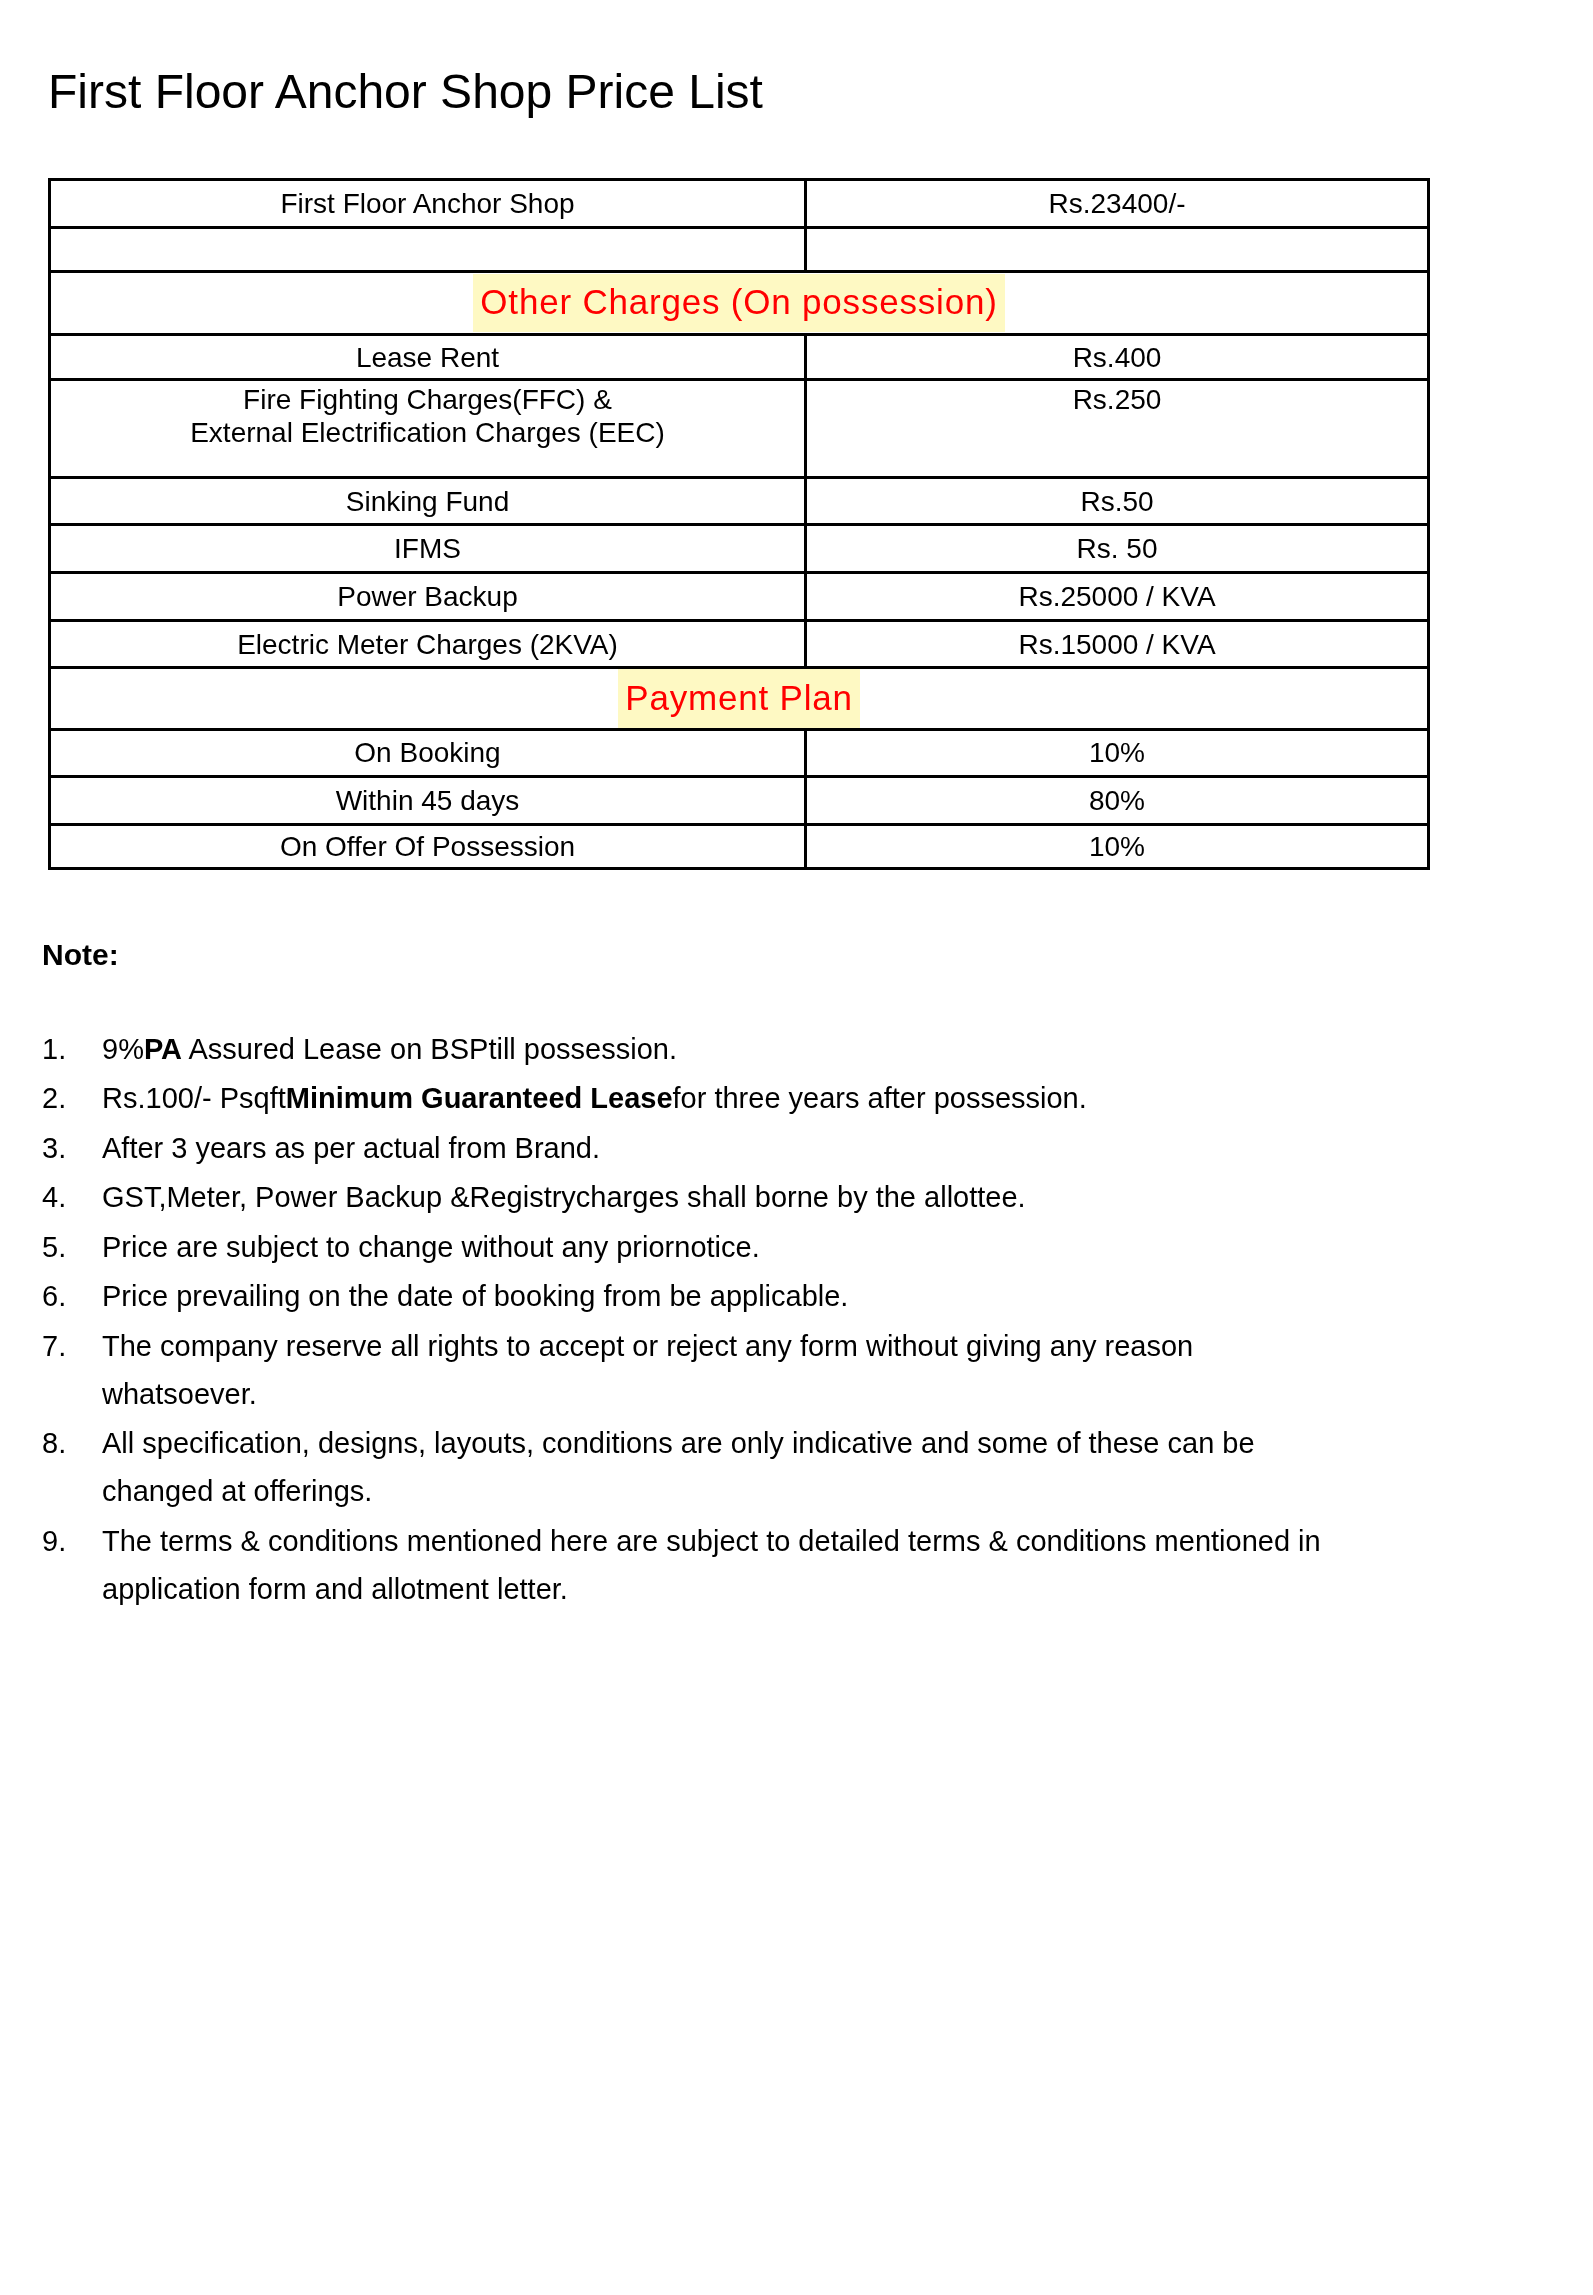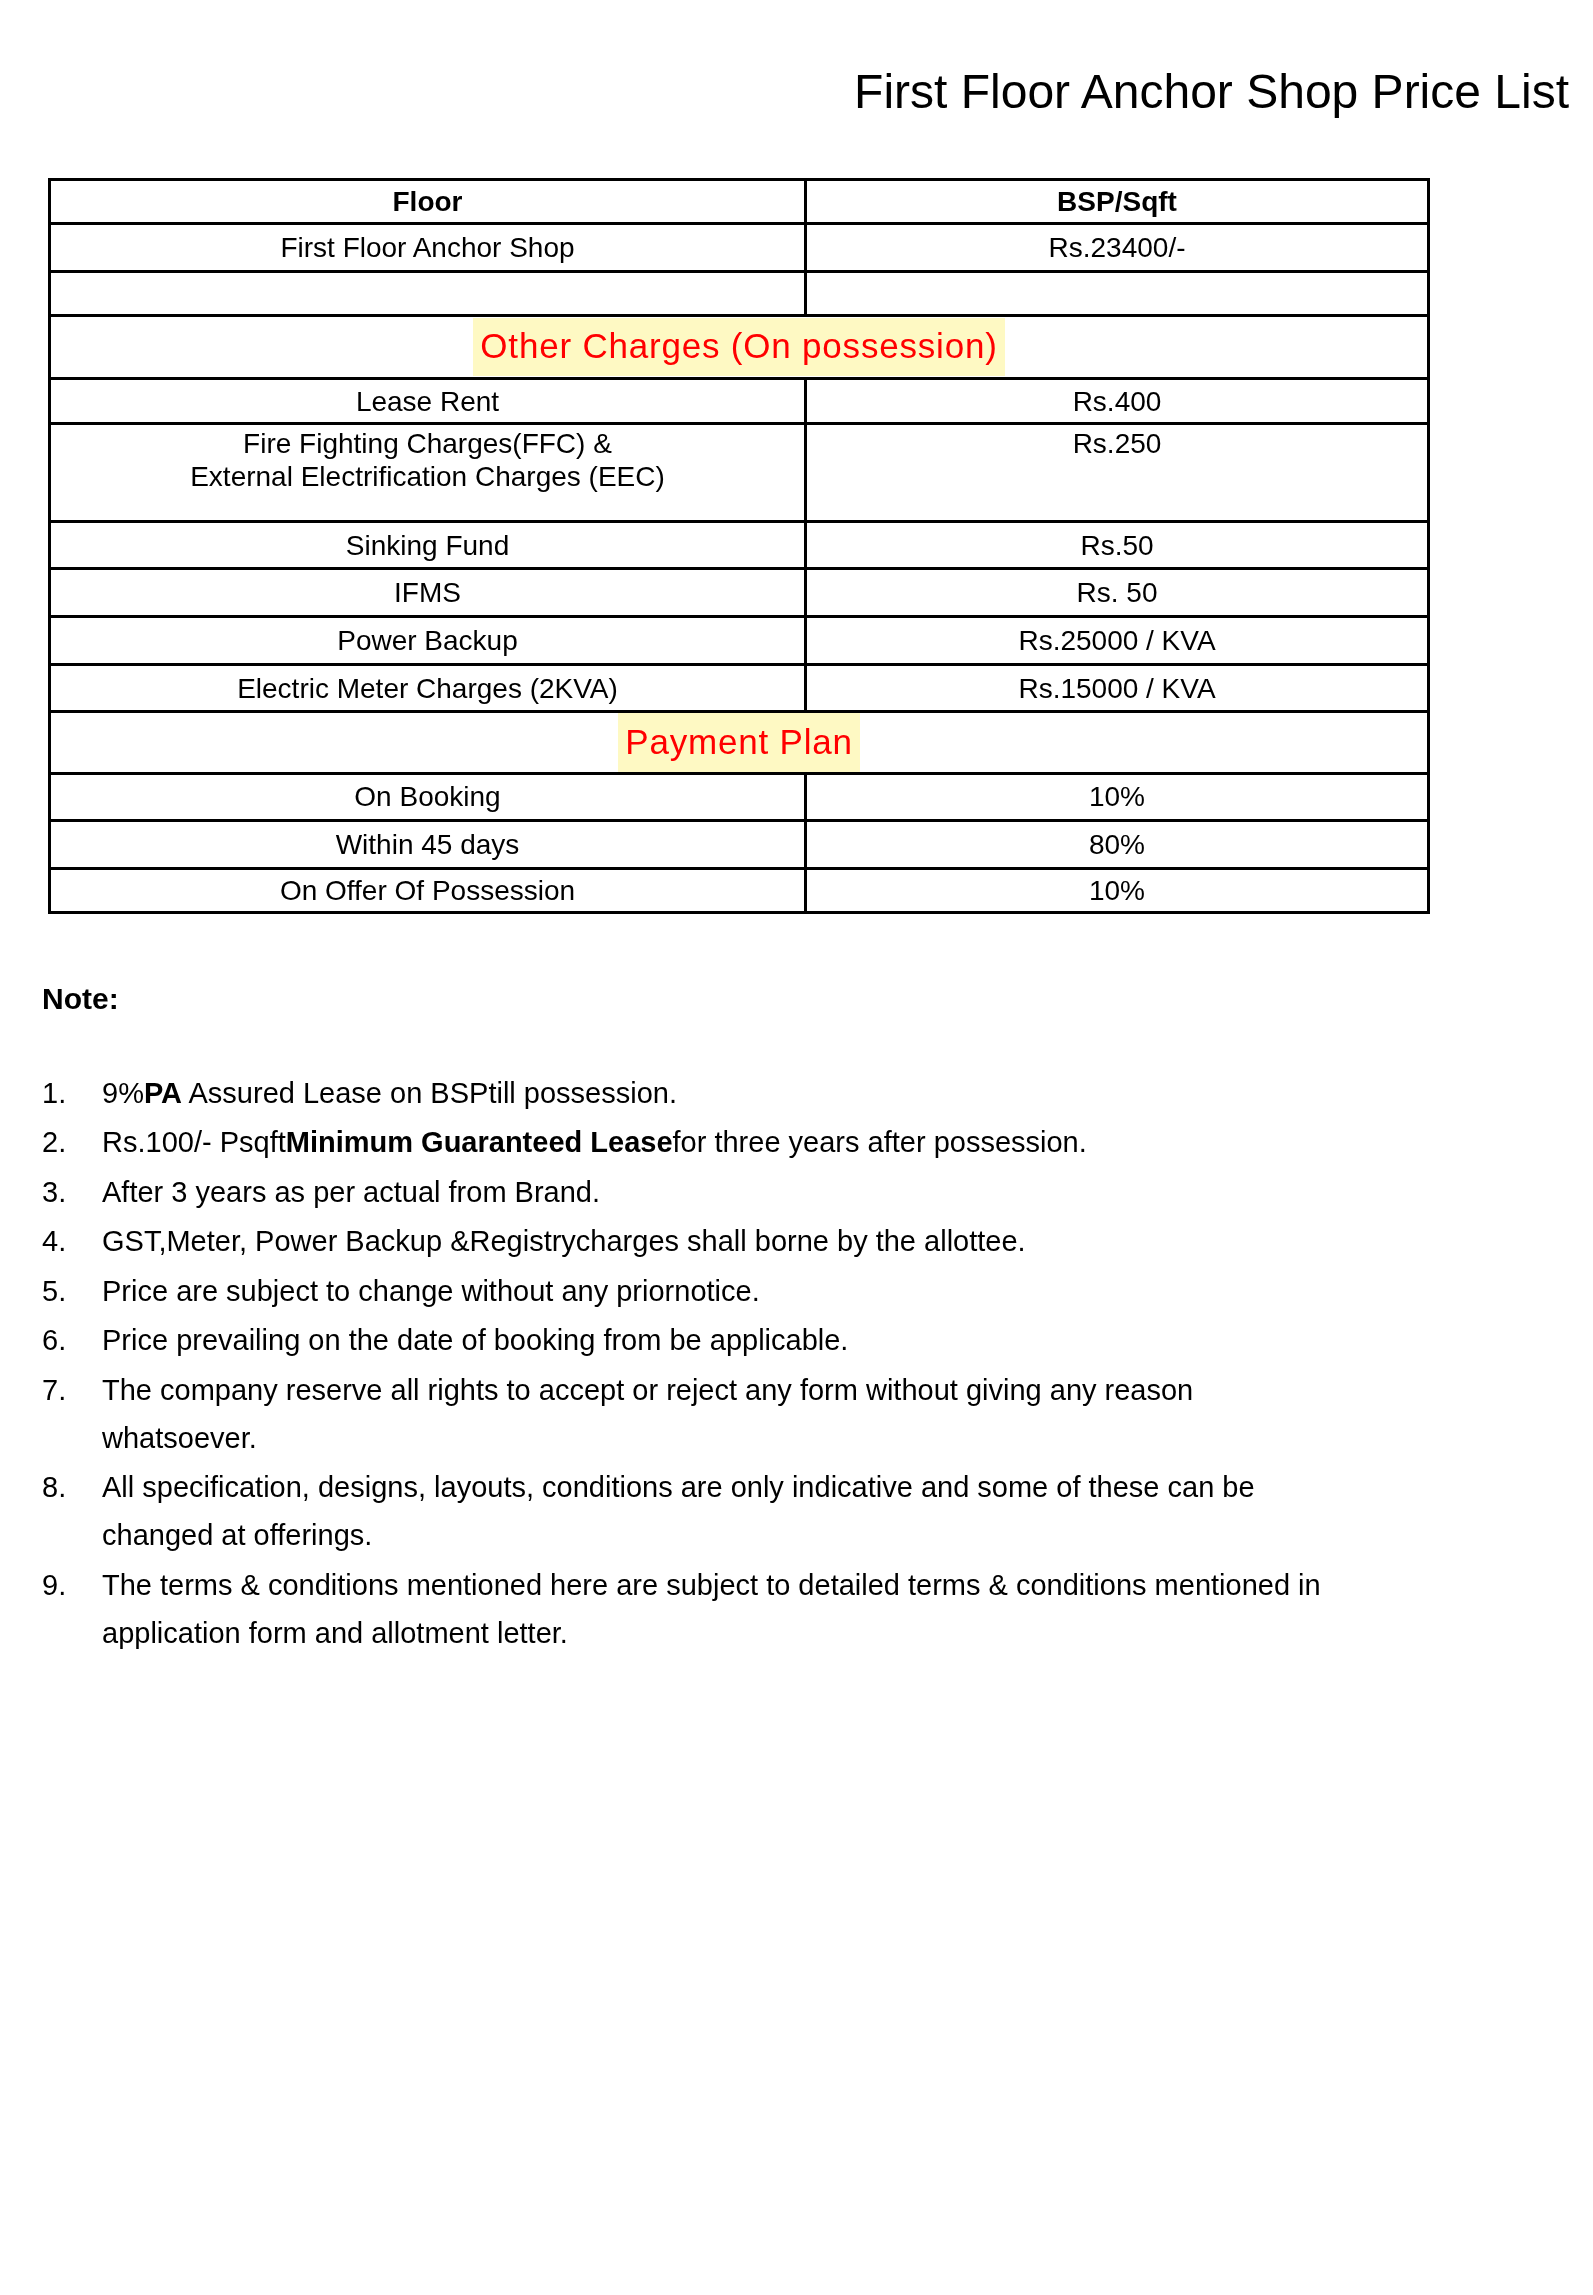--- a/index.html
+++ b/index.html
@@ -17,21 +17,21 @@
   }
   .content {
     padding-left: 48px;
     padding-right: 24px;
   }
   .doc-title {
     margin-top: 63px;
     font-size: 48px;
     line-height: 58px;
     font-weight: 400;
-    text-align: right;
+    text-align: left;
     white-space: nowrap;
   }
   table.price-table {
     border-collapse: collapse;
     table-layout: fixed;
     width: 1379px;
     margin-top: 57px;
     border: 3px solid #000000;
   }
   table.price-table td {
@@ -111,24 +111,20 @@
 <div class="content">
 
   <div class="doc-title">First Floor Anchor Shop Price List</div>
 
   <table class="price-table">
     <colgroup>
       <col class="c1">
       <col class="c2">
     </colgroup>
     <tbody>
-      <tr class="r-header">
-        <td>Floor</td>
-        <td>BSP/Sqft</td>
-      </tr>
       <tr class="r-std">
         <td>First Floor Anchor Shop</td>
         <td>Rs.23400/-</td>
       </tr>
       <tr class="r-short">
         <td></td>
         <td></td>
       </tr>
       <tr class="r-section1">
         <td colspan="2"><span class="hl">Other Charges (On possession)</span></td>

